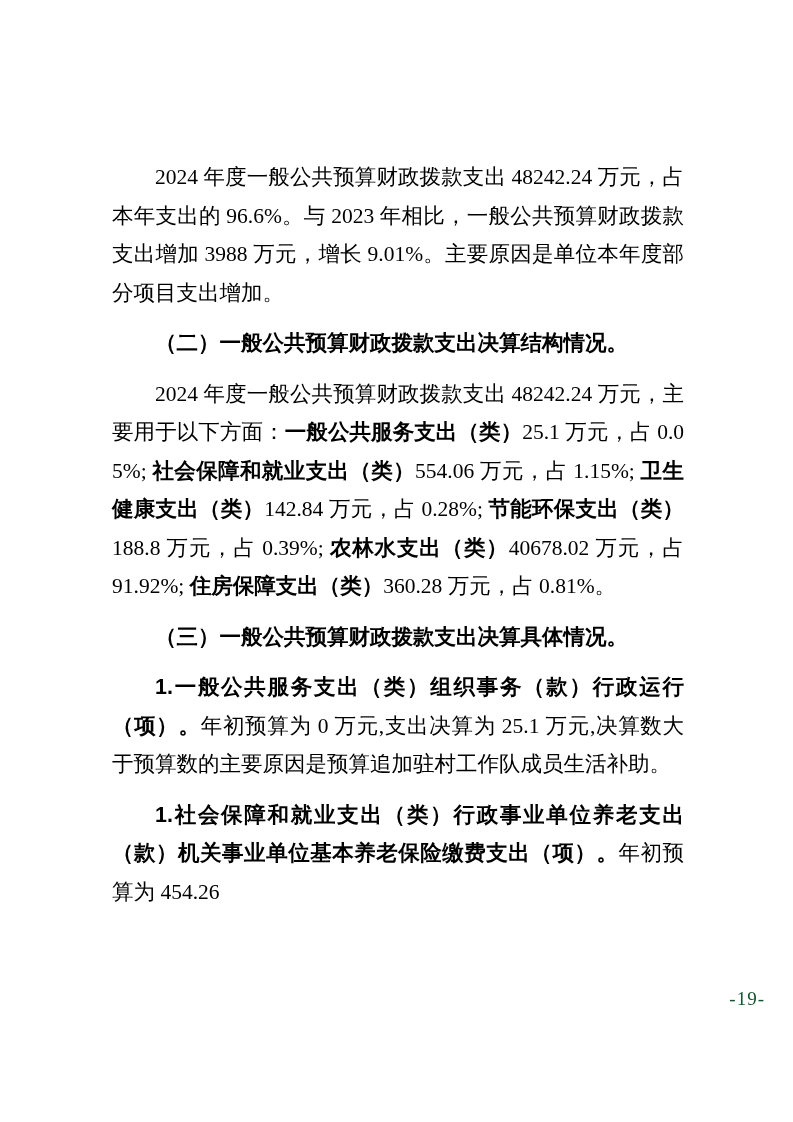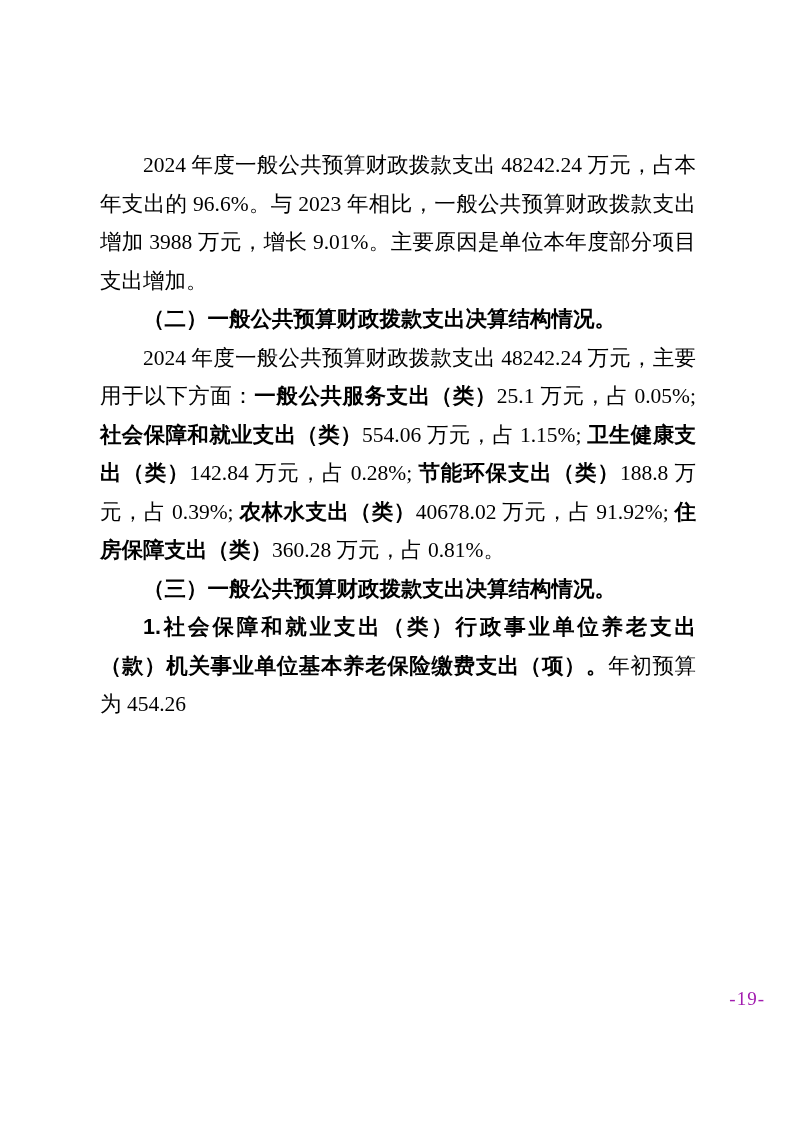--- a/index.html
+++ b/index.html
@@ -20,47 +20,48 @@
     position: absolute;
     left: 100px;
     top: 146px;
     width: 596px;
     font-size: 21.5px;
     line-height: 38.5px;
     text-align: justify;
     text-justify: inter-ideograph;
   }
   .content p {
-    margin: 0;
+    margin: 12px;
     padding: 0;
     text-indent: 2em;
     word-break: break-all;
   }
   .seg {
     font-weight: normal;
   }
   .seg.bold {
     font-weight: bold;
     font-family: Liberation Sans, sans-serif;
   }
   .page-number {
     position: absolute;
     right: 28px;
     top: 988px;
     font-size: 19px;
     font-family: "Liberation Serif", "DejaVu Serif", serif;
-    color: #a21caf;
+    color: #14532d;
     letter-spacing: 1px;
   }
 </style>
 </head>
 <body>
 
 <div class="page">
   <div class="content">
       <p><span class="seg">2024 年度一般公共预算财政拨款支出 48242.24 万元，占本年支出的 96.6%。与 2023 年相比，一般公共预算财政拨款支出增加 3988 万元，增长 9.01%。主要原因是单位本年度部分项目支出增加。</span></p>
       <p><span class="seg bold">（二）一般公共预算财政拨款支出决算结构情况。</span></p>
       <p><span class="seg">2024 年度一般公共预算财政拨款支出 48242.24 万元，主要用于以下方面：</span><span class="seg bold">一般公共服务支出（类）</span><span class="seg">25.1 万元，占 0.05%; </span><span class="seg bold">社会保障和就业支出（类）</span><span class="seg">554.06 万元，占 1.15%; </span><span class="seg bold">卫生健康支出（类）</span><span class="seg">142.84 万元，占 0.28%; </span><span class="seg bold">节能环保支出（类）</span><span class="seg">188.8 万元，占 0.39%; </span><span class="seg bold">农林水支出（类）</span><span class="seg">40678.02 万元，占 91.92%; </span><span class="seg bold">住房保障支出（类）</span><span class="seg">360.28 万元，占 0.81%。</span></p>
-      <p><span class="seg bold">（三）一般公共预算财政拨款支出决算结构情况。</span></p>
+      <p><span class="seg bold">（三）一般公共预算财政拨款支出决算具体情况。</span></p>
+      <p><span class="seg bold">1.一般公共服务支出（类）组织事务（款）行政运行（项）。</span><span class="seg">年初预算为 0 万元,支出决算为 25.1 万元,决算数大于预算数的主要原因是预算追加驻村工作队成员生活补助。</span></p>
       <p><span class="seg bold">1.社会保障和就业支出（类）行政事业单位养老支出（款）机关事业单位基本养老保险缴费支出（项）。</span><span class="seg">年初预算为 454.26</span></p>
     </div>
   <div class="page-number">-19-</div>
 </div>
 
 </body></html>

